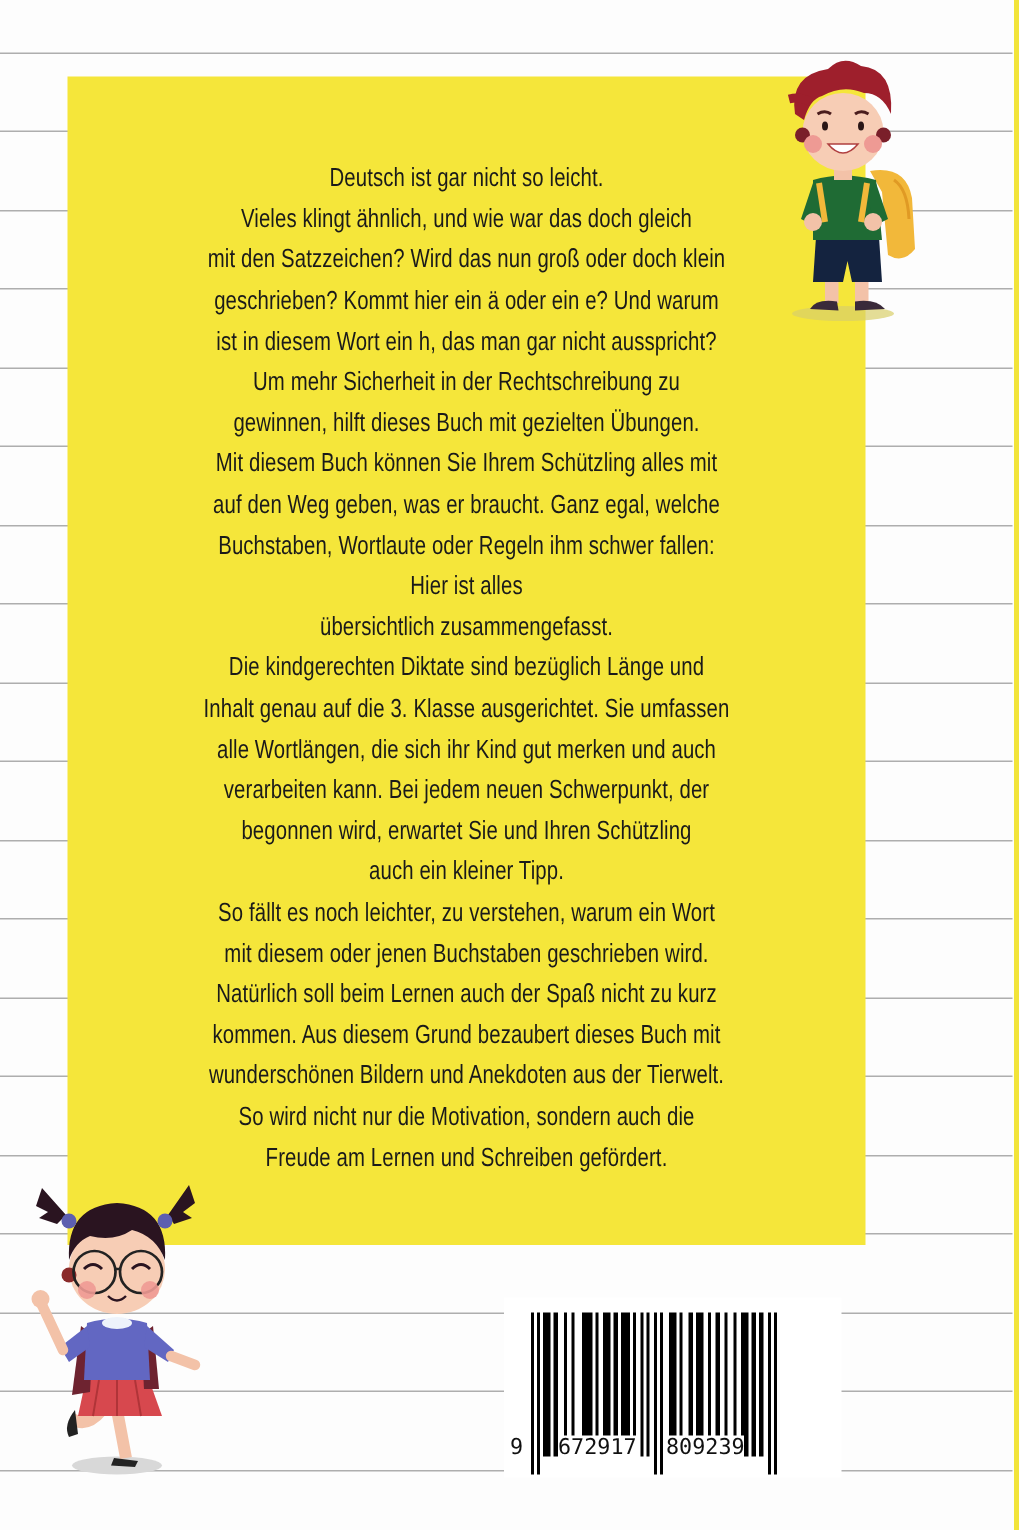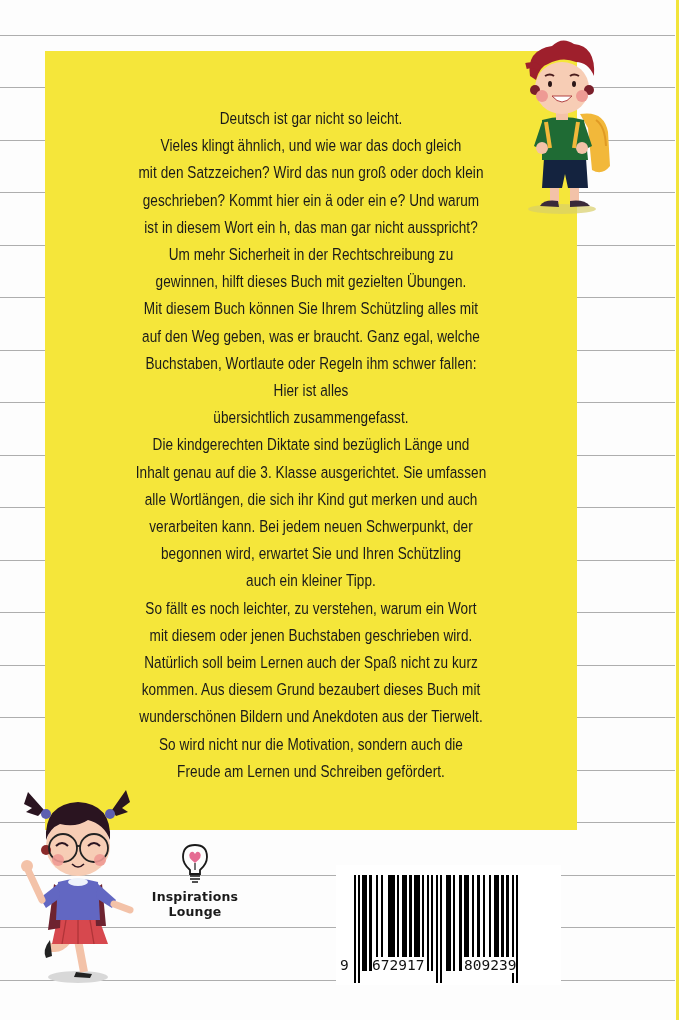--- a/index.html
+++ b/index.html
@@ -183,30 +183,20 @@
     <circle cx="45" cy="68" r="14" fill="none" stroke="#222" stroke-width="1.8"></circle>
     <circle cx="76" cy="68" r="14" fill="none" stroke="#222" stroke-width="1.8"></circle>
     <path d="M59 66 L62 66" stroke="#222" stroke-width="1.8"></path>
     <path d="M38 66 Q44 60 50 66" stroke="#2a1420" stroke-width="2" fill="none"></path>
     <path d="M70 66 Q76 60 82 66" stroke="#2a1420" stroke-width="2" fill="none"></path>
     <circle cx="40" cy="80" r="6" fill="#ee9a94" opacity="0.9"></circle>
     <circle cx="82" cy="80" r="6" fill="#ee9a94" opacity="0.9"></circle>
     <path d="M54 84 Q60 90 66 84" stroke="#2a1420" stroke-width="1.6" fill="none"></path>
   </svg>
 
-  <div class="logo">
-    <svg width="30" height="42" viewBox="0 0 30 42">
-      <path d="M15 2 Q27 2 27 14 Q27 21 20 27 L20 31 L10 31 L10 27 Q3 21 3 14 Q3 2 15 2 Z" fill="none" stroke="#1a1a1a" stroke-width="1.8"></path>
-      <path d="M15 20 Q7 14 10 10 Q13 7 15 11 Q17 7 20 10 Q23 14 15 20 Z" fill="#e56b92"></path>
-      <path d="M15 20 L15 27" stroke="#1a1a1a" stroke-width="1.2"></path>
-      <path d="M10 33 L20 33 M10 36 L20 36 M12 39 L18 39" stroke="#1a1a1a" stroke-width="1.6"></path>
-    </svg>
-    <div class="logo-text">Inspirations</div>
-    <div class="logo-text">Lounge</div>
-  </div>
 
   <div class="barcode-box">
     <svg class="barcode-svg" width="225" height="120" viewBox="0 0 225 120">
       <g fill="#000">
         <rect x="18" y="10" width="2" height="108"></rect>
         <rect x="22" y="10" width="2" height="108"></rect>
         <rect x="26" y="10" width="5" height="96"></rect>
         <rect x="33" y="10" width="3" height="96"></rect>
         <rect x="40" y="10" width="2" height="96"></rect>
         <rect x="45" y="10" width="2" height="96"></rect>
@@ -230,16 +220,16 @@
         <rect x="153" y="10" width="2" height="96"></rect>
         <rect x="158" y="10" width="5" height="96"></rect>
         <rect x="165" y="10" width="3" height="96"></rect>
         <rect x="170" y="10" width="3" height="96"></rect>
         <rect x="176" y="10" width="2" height="108"></rect>
         <rect x="180" y="10" width="2" height="108"></rect>
       </g>
     </svg>
     <span class="bc-digits" style="left:4px">9</span>
     <span class="bc-digits" style="left:36px">672917</span>
-    <span class="bc-digits" style="left:128px">809239</span>
+    <span class="bc-digits" style="left:108px">809239</span>
   </div>
 
 </div>
 
 </body></html>

